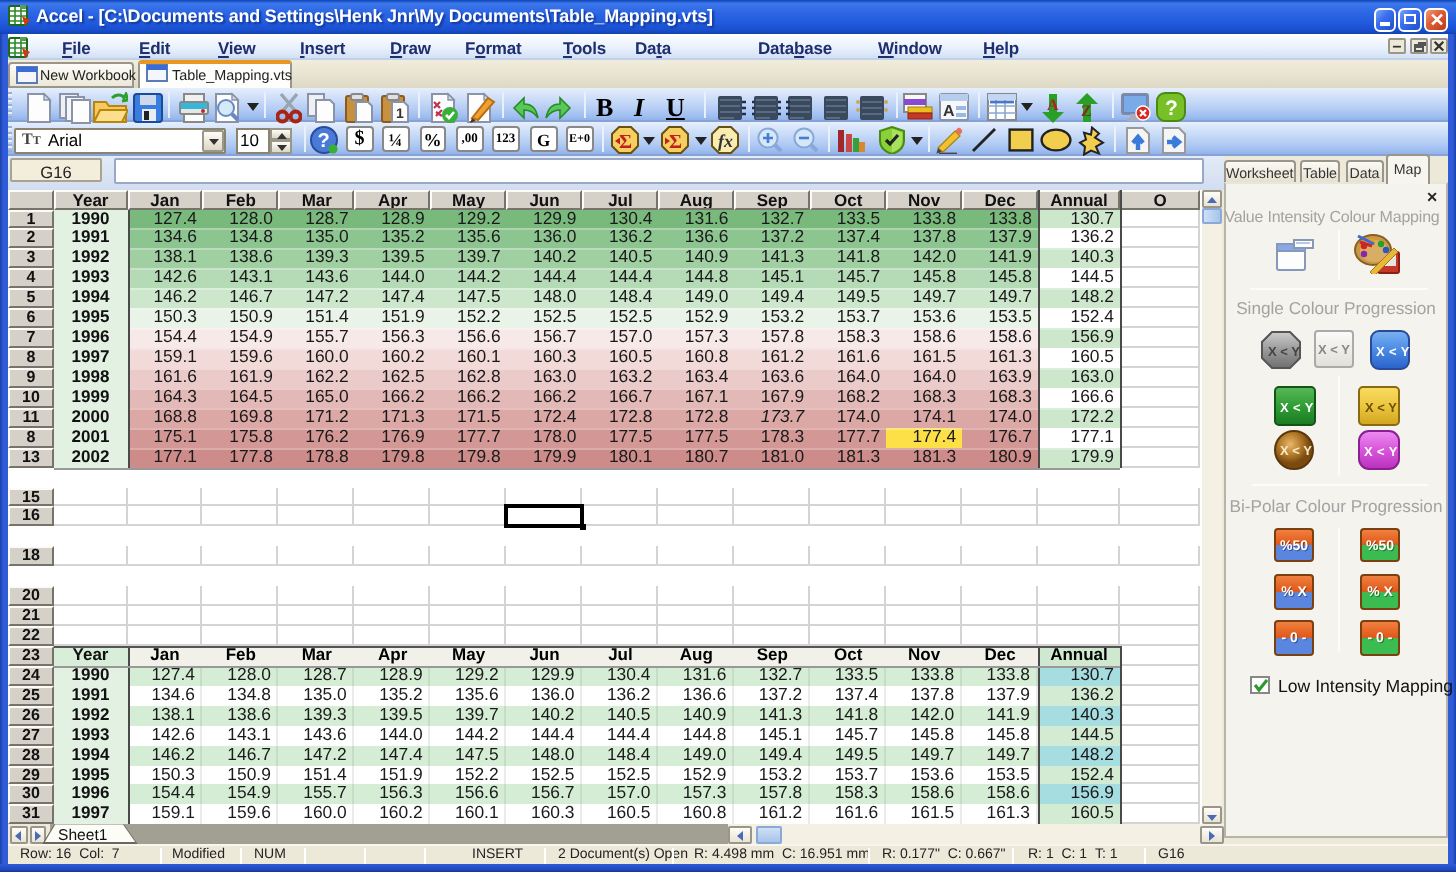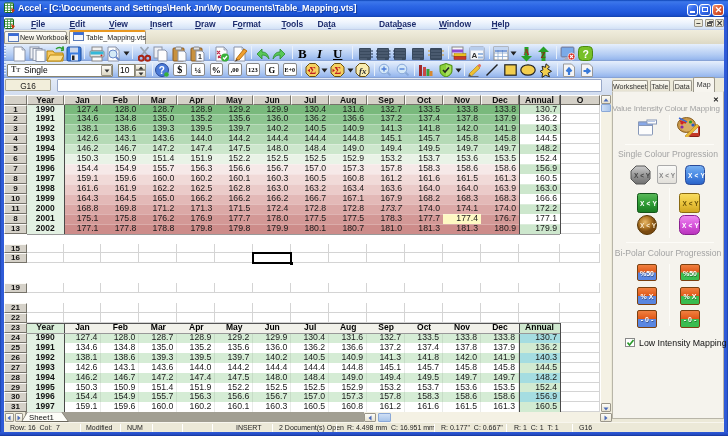--- a/index.html
+++ b/index.html
@@ -329,21 +329,21 @@
       </svg>
     </div>
 <div class="ic" style="left:578px;top:45.5px">
       <svg width="15" height="15" viewBox="0 0 15 15">
         <rect x="0.5" y="0.5" width="14" height="14" rx="4" fill="#78c028" stroke="#4a8a10"></rect>
         <text x="4.5" y="11.5" font-size="10.5" font-weight="bold" fill="#fff" font-family="Liberation Sans">?</text>
       </svg>
     </div>
 <div class="abs" style="left:7px;top:63.5px;width:106px;height:13px;background:#fff;border:1px solid #88846f;border-radius:1px"></div>
 <div class="abs" style="left:11px;top:65px;font-size:8px;color:#444;font-family:'Liberation Serif',serif;font-weight:bold">T<span style="font-size:6px">T</span></div>
-<div class="abs" style="left:24px;top:65px;font-size:8.5px;color:#000">Single</div>
+<div class="abs" style="left:24px;top:65px;font-size:8.5px;color:#000">Arial</div>
 <div class="abs" style="left:101px;top:64.5px;width:11px;height:11px;background:linear-gradient(180deg,#fdfcf7,#ddd8c4);border:1px solid #9a968a;border-radius:1px"></div>
 <div class="ic" style="left:104px;top:68.5px">
       <svg width="6" height="4" viewBox="0 0 6 4">
         <path d="M0.5 0.5h5l-2.5 3z" fill="#333"></path>
       </svg>
     </div>
 <div class="abs" style="left:117.5px;top:63.5px;width:17.5px;height:13px;background:#fff;border:1px solid #88846f"></div>
 <div class="abs" style="left:120px;top:65px;font-size:8.5px;color:#000">10</div>
 <div class="abs" style="left:135px;top:63.5px;width:11px;height:6.5px;background:linear-gradient(180deg,#fdfcf7,#ddd8c4);border:1px solid #9a968a"></div>
 <div class="abs" style="left:135px;top:70px;width:11px;height:6.5px;background:linear-gradient(180deg,#fdfcf7,#ddd8c4);border:1px solid #9a968a"></div>
@@ -704,21 +704,21 @@
 <div class="gc num" style="left:59.5px;width:37.96000000000001px;background:#d39896;line-height:9.9px;">175.1</div>
 <div class="gc num" style="left:97.46000000000001px;width:37.96000000000001px;background:#d39896;line-height:9.9px;">175.8</div>
 <div class="gc num" style="left:135.42000000000002px;width:37.95999999999998px;background:#d39896;line-height:9.9px;">176.2</div>
 <div class="gc num" style="left:173.38px;width:37.96000000000001px;background:#d39896;line-height:9.9px;">176.9</div>
 <div class="gc num" style="left:211.34px;width:37.96000000000001px;background:#d39896;line-height:9.9px;">177.7</div>
 <div class="gc num" style="left:249.3px;width:37.95999999999998px;background:#d39896;line-height:9.9px;">178.0</div>
 <div class="gc num" style="left:287.26px;width:37.960000000000036px;background:#d39896;line-height:9.9px;">177.5</div>
 <div class="gc num" style="left:325.22px;width:37.95999999999998px;background:#d39896;line-height:9.9px;">177.5</div>
 <div class="gc num" style="left:363.18px;width:37.95999999999998px;background:#d39896;line-height:9.9px;">178.3</div>
 <div class="gc num" style="left:401.14px;width:37.960000000000036px;background:#d39896;line-height:9.9px;">177.7</div>
-<div class="gc num" style="left:439.1px;width:37.95999999999998px;background:#fef9c3;line-height:9.9px;">177.4</div>
+<div class="gc num" style="left:439.1px;width:37.95999999999998px;background:#fde047;line-height:9.9px;">177.4</div>
 <div class="gc num" style="left:477.06px;width:37.94px;background:#d39896;line-height:9.9px;">176.7</div>
 <div class="gc num" style="left:515px;width:41px;background:#ffffff;line-height:9.9px;">177.1</div>
 <div class="gc eg" style="left:556px;width:40px"></div>
 </div>
 <div class="grow" style="top:129.16px;height:9.93px">
 <div class="gc rh" style="left:0;width:23px;line-height:8.3px">13</div>
 <div class="gc yr" style="left:23px;width:36.5px;background:#e3f1e3;line-height:9.9px;font-size:8.5px">2002</div>
 <div class="gc num" style="left:59.5px;width:37.96000000000001px;background:#cd8c8a;line-height:9.9px;">177.1</div>
 <div class="gc num" style="left:97.46000000000001px;width:37.96000000000001px;background:#cd8c8a;line-height:9.9px;">177.8</div>
 <div class="gc num" style="left:135.42000000000002px;width:37.95999999999998px;background:#cd8c8a;line-height:9.9px;">178.8</div>
@@ -763,22 +763,40 @@
 <div class="gc eg" style="left:249.3px;width:37.95999999999998px"></div>
 <div class="gc eg" style="left:287.26px;width:37.960000000000036px"></div>
 <div class="gc eg" style="left:325.22px;width:37.95999999999998px"></div>
 <div class="gc eg" style="left:363.18px;width:37.95999999999998px"></div>
 <div class="gc eg" style="left:401.14px;width:37.960000000000036px"></div>
 <div class="gc eg" style="left:439.1px;width:37.95999999999998px"></div>
 <div class="gc eg" style="left:477.06px;width:37.94px"></div>
 <div class="gc eg" style="left:515px;width:41px"></div>
 <div class="gc eg" style="left:556px;width:40px"></div>
 </div>
-<div class="grow" style="top:188.74px;height:9.93px">
-<div class="gc rh" style="left:0;width:23px;line-height:8.3px">19</div>
+<div class="grow" style="top:178.81px;height:9.93px">
+<div class="gc rh" style="left:0;width:23px;line-height:8.3px">18</div>
+<div class="gc eg" style="left:23px;width:36.5px"></div>
+<div class="gc eg" style="left:59.5px;width:37.96000000000001px"></div>
+<div class="gc eg" style="left:97.46000000000001px;width:37.96000000000001px"></div>
+<div class="gc eg" style="left:135.42000000000002px;width:37.95999999999998px"></div>
+<div class="gc eg" style="left:173.38px;width:37.96000000000001px"></div>
+<div class="gc eg" style="left:211.34px;width:37.96000000000001px"></div>
+<div class="gc eg" style="left:249.3px;width:37.95999999999998px"></div>
+<div class="gc eg" style="left:287.26px;width:37.960000000000036px"></div>
+<div class="gc eg" style="left:325.22px;width:37.95999999999998px"></div>
+<div class="gc eg" style="left:363.18px;width:37.95999999999998px"></div>
+<div class="gc eg" style="left:401.14px;width:37.960000000000036px"></div>
+<div class="gc eg" style="left:439.1px;width:37.95999999999998px"></div>
+<div class="gc eg" style="left:477.06px;width:37.94px"></div>
+<div class="gc eg" style="left:515px;width:41px"></div>
+<div class="gc eg" style="left:556px;width:40px"></div>
+</div>
+<div class="grow" style="top:198.67px;height:9.93px">
+<div class="gc rh" style="left:0;width:23px;line-height:8.3px">20</div>
 <div class="gc eg" style="left:23px;width:36.5px"></div>
 <div class="gc eg" style="left:59.5px;width:37.96000000000001px"></div>
 <div class="gc eg" style="left:97.46000000000001px;width:37.96000000000001px"></div>
 <div class="gc eg" style="left:135.42000000000002px;width:37.95999999999998px"></div>
 <div class="gc eg" style="left:173.38px;width:37.96000000000001px"></div>
 <div class="gc eg" style="left:211.34px;width:37.96000000000001px"></div>
 <div class="gc eg" style="left:249.3px;width:37.95999999999998px"></div>
 <div class="gc eg" style="left:287.26px;width:37.960000000000036px"></div>
 <div class="gc eg" style="left:325.22px;width:37.95999999999998px"></div>
 <div class="gc eg" style="left:363.18px;width:37.95999999999998px"></div>

